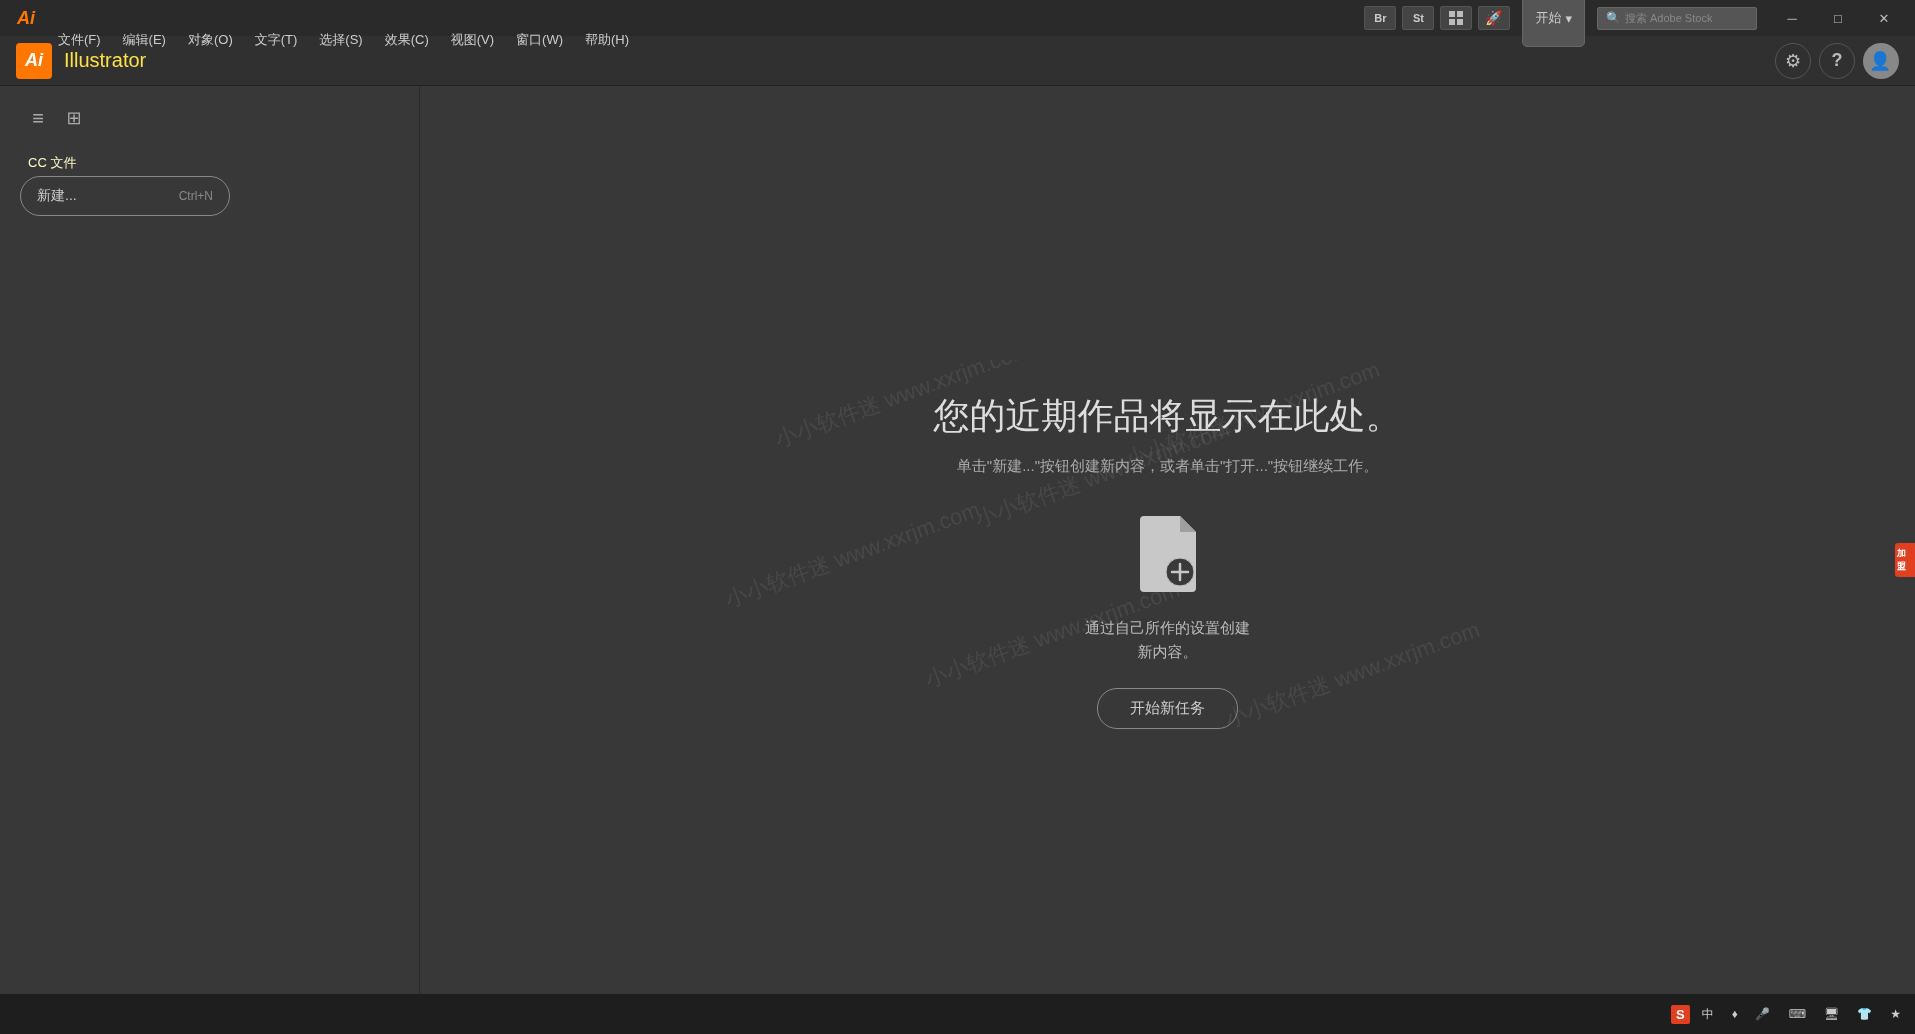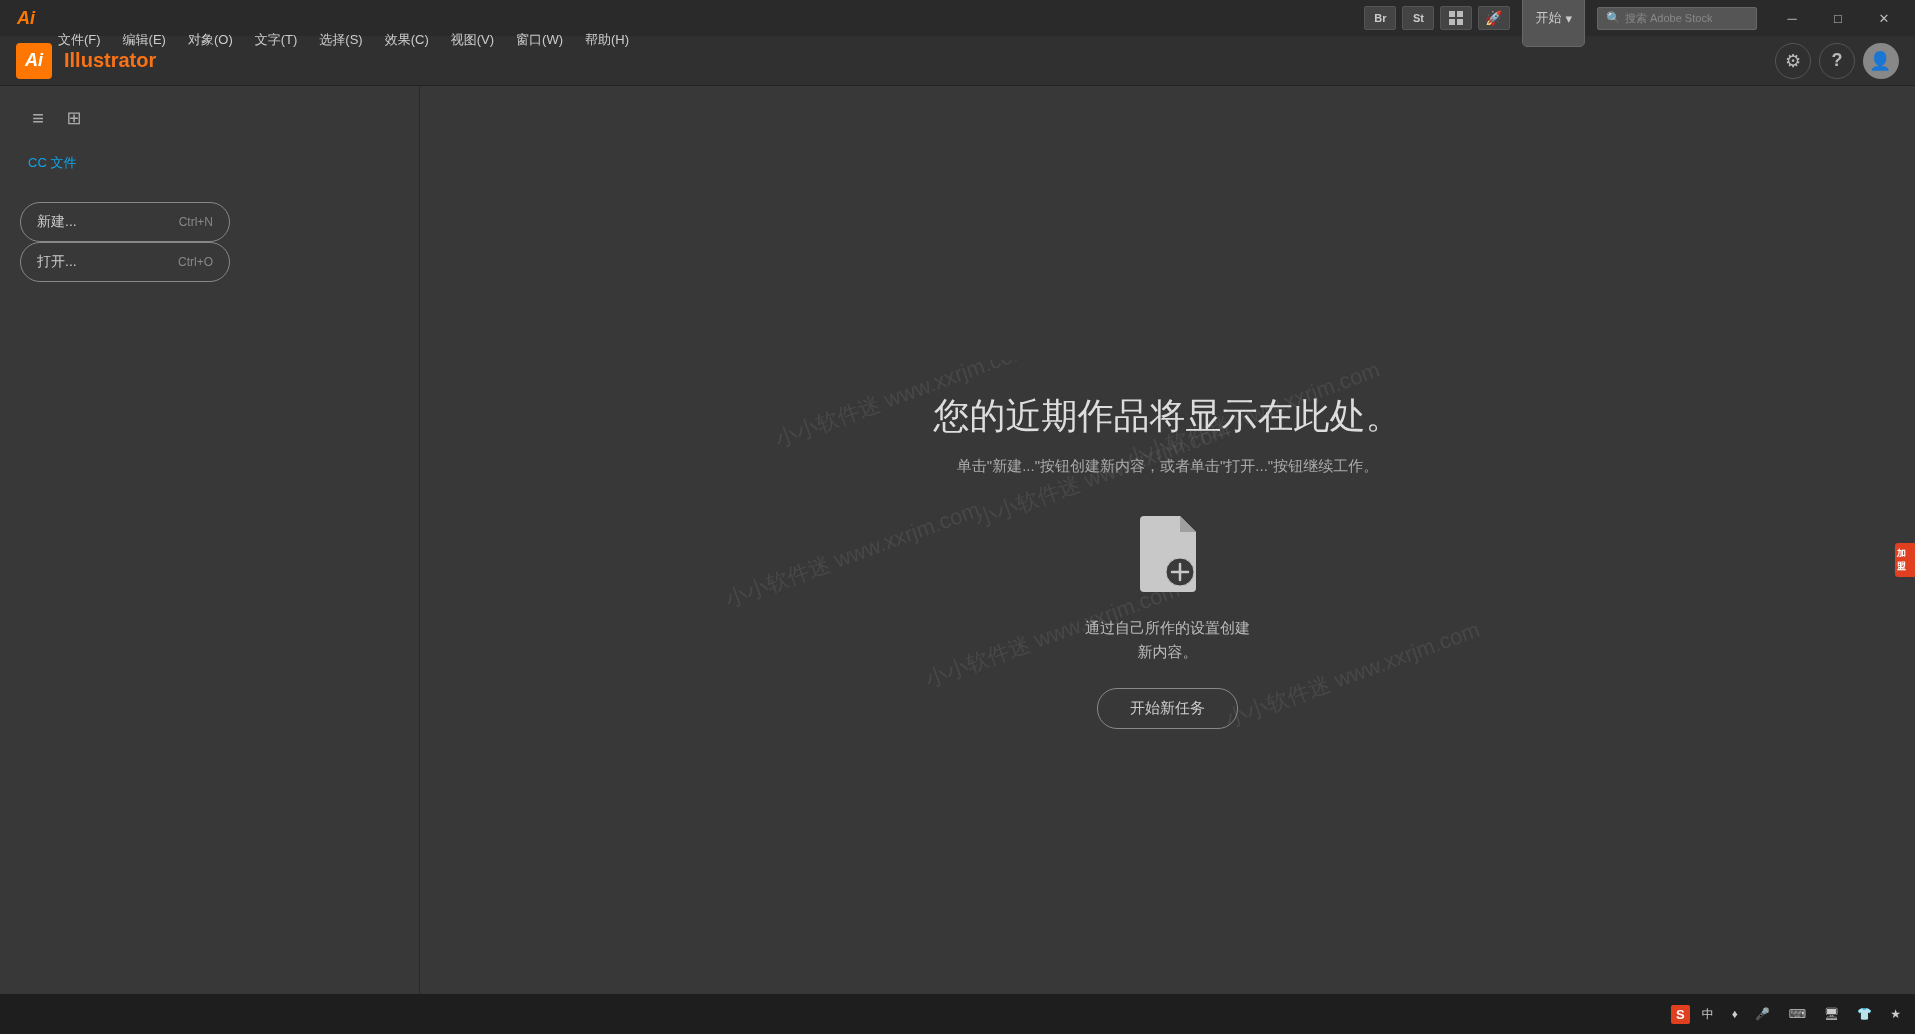--- a/index.html
+++ b/index.html
@@ -129,22 +129,22 @@
       justify-content: center;
       border-radius: 4px;
       font-size: 18px;
       font-weight: bold;
       color: white;
       font-style: italic;
       flex-shrink: 0;
     }
     #headerbar .app-title {
       font-size: 20px;
-      color: #f97316;
-      font-weight: 700;
+      color: #fde047;
+      font-weight: 400;
       flex: 1;
     }
     #headerbar .header-icons {
       display: flex;
       align-items: center;
       gap: 8px;
     }
     #headerbar .h-icon {
       width: 36px;
       height: 36px;
@@ -216,22 +216,22 @@
       background: #fff;
       border-radius: 1px;
     }
     .section-title .title-text {
       font-size: 16px;
       color: #ddd;
       font-weight: 500;
     }
     .cc-files-label {
       font-size: 13px;
-      color: #0ea5e9;
-      margin-bottom: 30px;
+      color: #fef9c3;
+      margin-bottom: 4px;
       padding-left: 8px;
     }
 
     .action-btn {
       width: 100%;
       max-width: 210px;
       padding: 10px 16px;
       background: transparent;
       border: 1px solid #888;
       color: #ccc;
@@ -452,24 +452,20 @@
     </div>
 
 
     <div class="cc-files-label">CC 文件</div>
 
     <button class="action-btn">
       <span>新建...</span>
       <span class="shortcut">Ctrl+N</span>
     </button>
 
-    <button class="action-btn">
-      <span>打开...</span>
-      <span class="shortcut">Ctrl+O</span>
-    </button>
   </div>
 
   <div id="right-panel">
 
     <div class="watermark">
       <div style="position:relative; width:900px; height:400px; overflow:hidden; pointer-events:none;">
         <div style="position:absolute; top:20px; left:50px; transform:rotate(-20deg); font-size:22px; color:rgba(180,180,180,0.13); white-space:nowrap;">小小软件迷 www.xxrjm.com</div>
         <div style="position:absolute; top:100px; left:250px; transform:rotate(-20deg); font-size:22px; color:rgba(180,180,180,0.13); white-space:nowrap;">小小软件迷 www.xxrjm.com</div>
         <div style="position:absolute; top:180px; left:0px; transform:rotate(-20deg); font-size:22px; color:rgba(180,180,180,0.13); white-space:nowrap;">小小软件迷 www.xxrjm.com</div>
         <div style="position:absolute; top:260px; left:200px; transform:rotate(-20deg); font-size:22px; color:rgba(180,180,180,0.13); white-space:nowrap;">小小软件迷 www.xxrjm.com</div>

